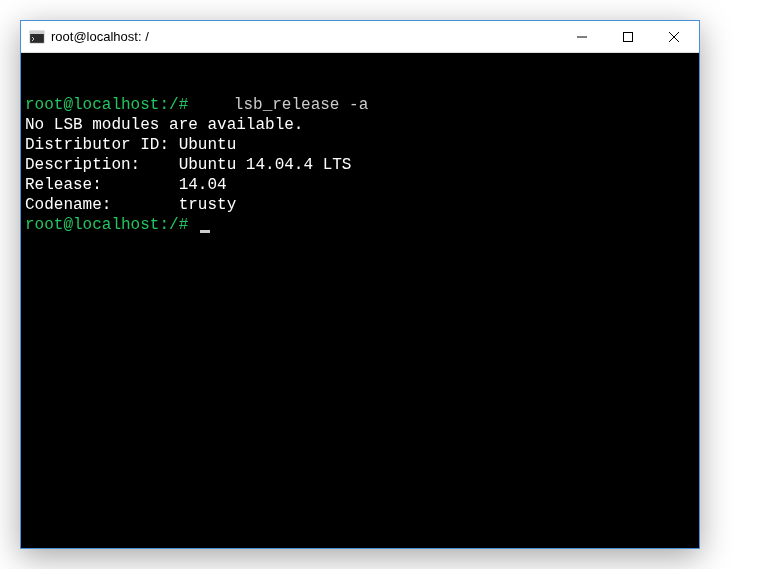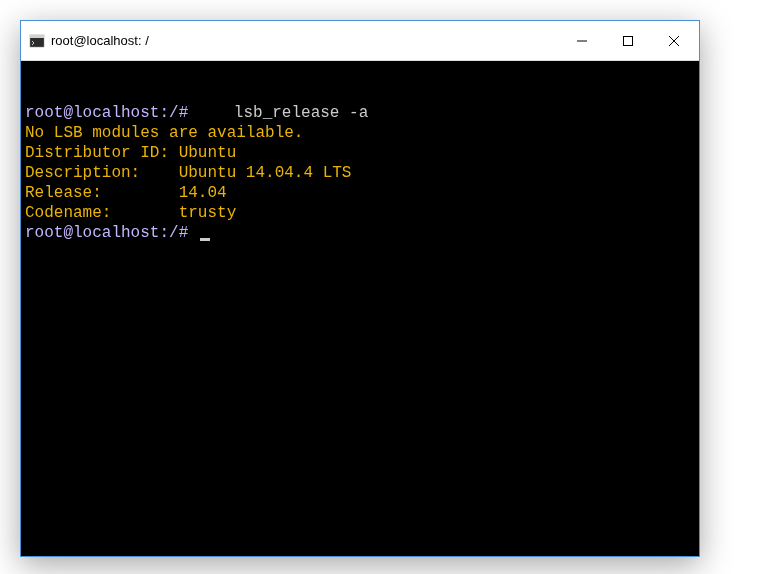--- a/index.html
+++ b/index.html
@@ -22,21 +22,21 @@
       filter: drop-shadow(0 8px 16px rgba(0,0,0,0.35));
     }
     
     .window {
       width: 680px;
       border: 1px solid #4a90d9;
       background: #ffffff;
     }
     
     .titlebar {
-      height: 40px;
+      height: 32px;
       background: #ffffff;
       display: flex;
       align-items: center;
       padding: 0 2px 0 8px;
       border-bottom: 1px solid #dcdcdc;
     }
     
     .titlebar-icon {
       width: 16px;
       height: 16px;
@@ -91,30 +91,30 @@
       height: 495px;
       overflow: hidden;
       white-space: pre;
     }
     
     .terminal-line {
       white-space: pre;
     }
     
     .prompt {
-      color: #c4b5fd;
+      color: #22c55e;
     }
     
     .command {
       color: #cccccc;
       margin-left: 36px;
     }
     
     .output {
-      color: #eab308;
+      color: #ffffff;
       text-align: right;
     }
     
     .cursor {
       display: inline-block;
       width: 10px;
       height: 3px;
       background: #cccccc;
       vertical-align: bottom;
       margin-bottom: 2px;

